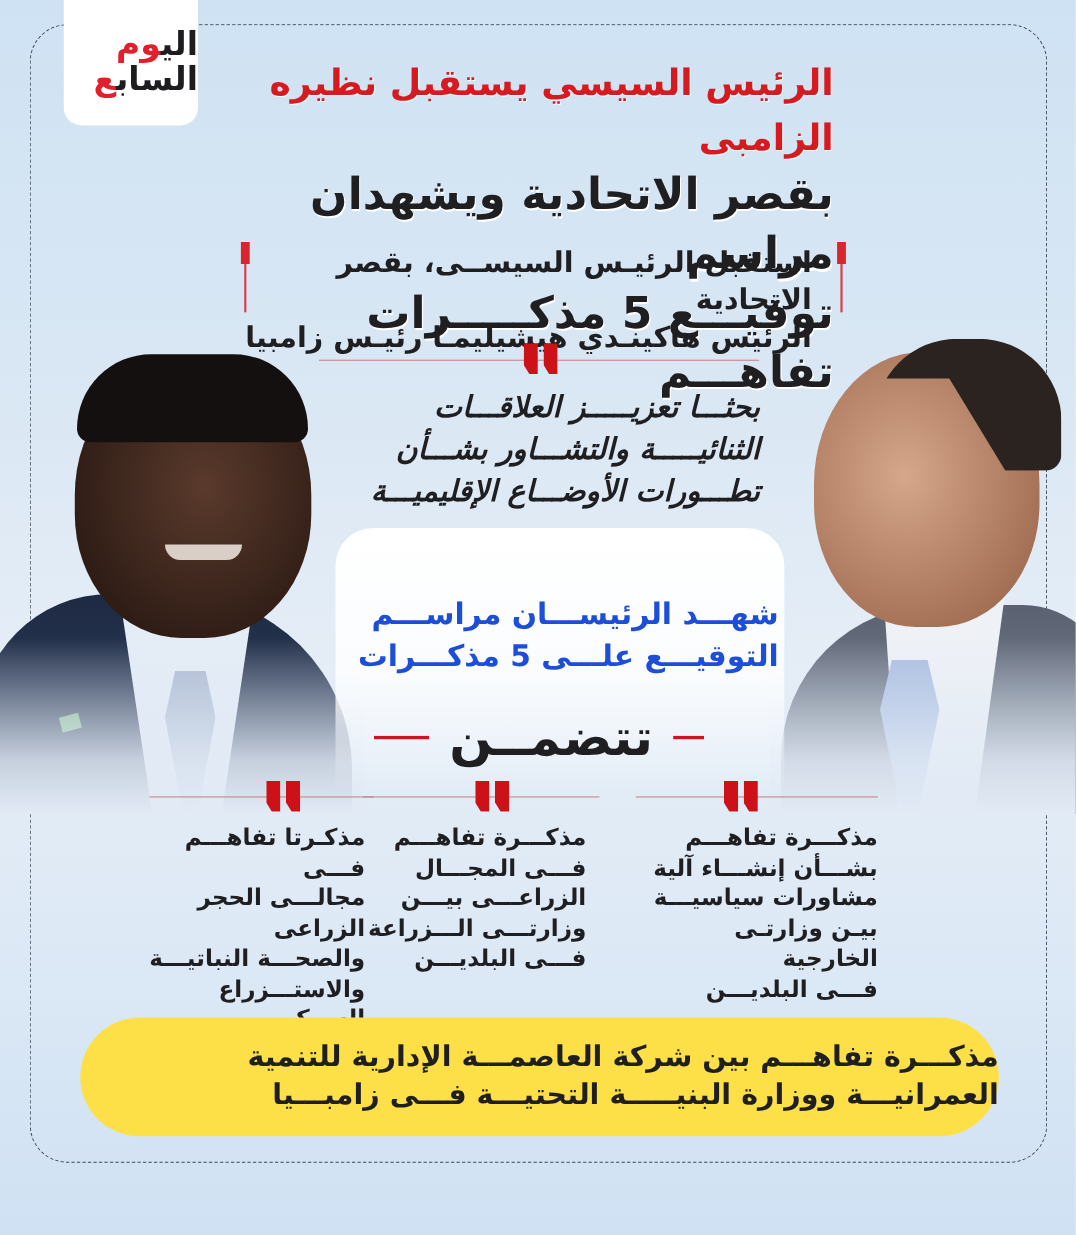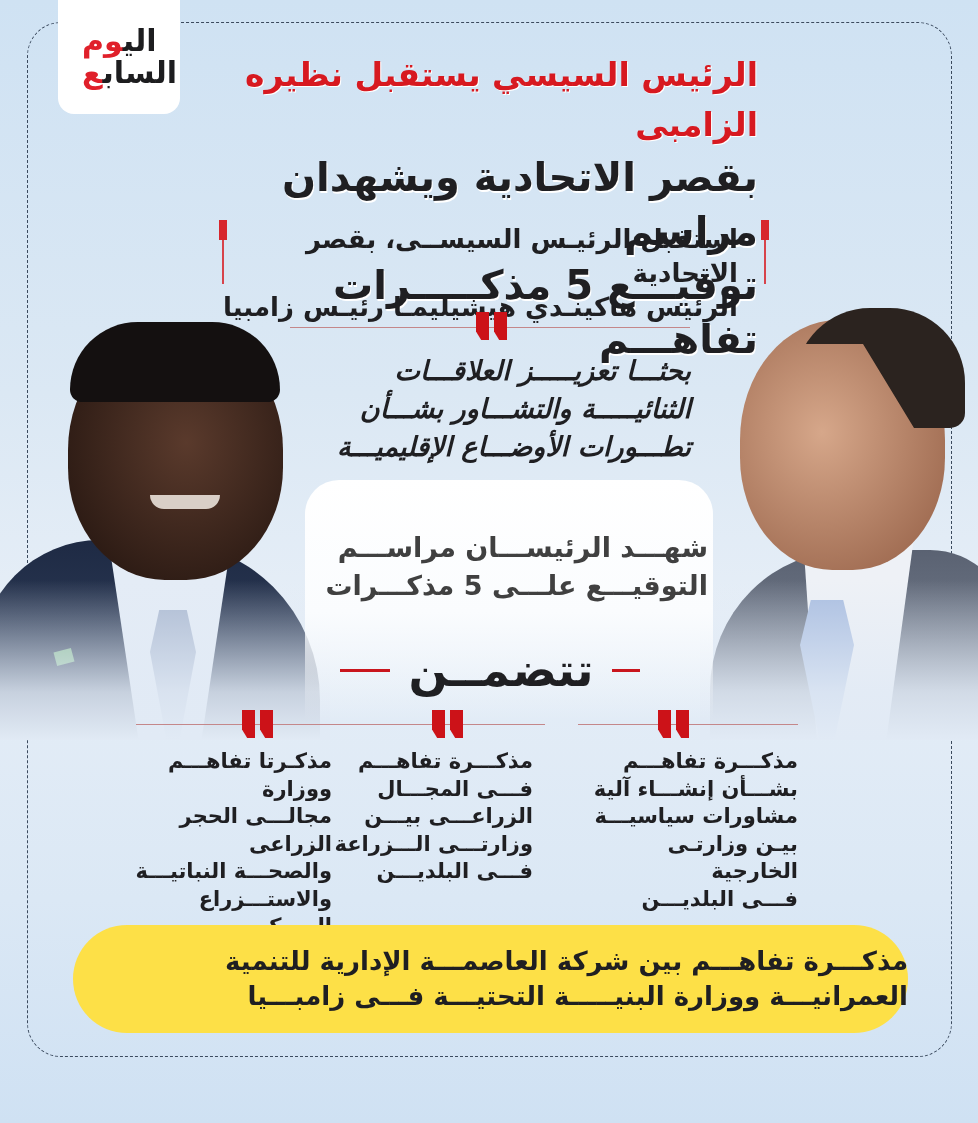--- a/index.html
+++ b/index.html
@@ -11,21 +11,21 @@
     color: #1c1c1f;
     direction: rtl;
   }
   .frame {
     position: absolute; left: 27px; top: 22px; width: 925px; height: 1035px;
     border: 1.2px dashed #3b4a5e; border-radius: 34px;
   }
   .logo {
     position: absolute; left: 58px; top: 0; width: 122px; height: 114px;
     background: #ffffff; border-radius: 0 0 16px 16px;
-    display: flex; flex-direction: column; align-items: flex-end; justify-content: center;
+    display: flex; flex-direction: column; align-items: flex-start; justify-content: center;
     direction: rtl;
     padding-left: 24px;
   }
   .logo .l1, .logo .l2 {
     font-family: "DejaVu Sans", sans-serif; font-weight: 900; font-size: 30px; line-height: 32px;
     letter-spacing: -1px;
   }
   .logo .dark { color: #1d1d1f; }
   .logo .red { color: #e0202a; }
 
@@ -70,22 +70,22 @@
     position: absolute; left: 0; right: 0; bottom: 0; height: 160px;
     background: linear-gradient(180deg, rgba(225,234,245,0) 0%, rgba(225,234,245,.85) 70%, rgba(225,234,245,1) 100%);
   }
 
   .card {
     position: absolute; left: 305px; top: 480px; width: 408px; height: 240px;
     border-radius: 34px 34px 0 0;
     background: linear-gradient(180deg, #ffffff 0%, #fafcfe 55%, rgba(240,245,251,0) 100%);
   }
   .card-text {
-    position: absolute; right: 270px; top: 529px; width: 430px; text-align: right;
-    font-weight: 900; font-size: 27px; line-height: 38px; color: #404040;
+    position: absolute; right: 270px; top: 540px; width: 430px; text-align: right;
+    font-weight: 900; font-size: 27px; line-height: 38px; color: #1d4ed8;
   }
   .includes {
     position: absolute; left: 340px; top: 640px; width: 300px; height: 60px;
     display: flex; align-items: center; justify-content: space-between; gap: 16px;
   }
   .includes .dash { width: 50px; height: 3px; background: #c9151d; }
   .includes .dash.short { width: 28px; }
   .includes .word { font-weight: 900; font-size: 46px; color: #1f1f22; direction: rtl; }
 
   .memo-col { position: absolute; top: 708px; width: 220px; }
@@ -220,21 +220,21 @@
 
 <div class="memo-col" style="left:120px; width:220px;">
   <div class="qrow">
     <div class="hline" style="left:16px; right:0; top:16px;"></div>
     <div class="qmark" style="left:122px; top:2px;">
         <span></span>
         <span></span>
       </div>
   </div>
   <div class="txt" style="padding-right:8px;">
-    <div>مذكـرتا تفاهـــم ووزارة</div>
+    <div>مذكـرتا تفاهـــم فـــى</div>
     <div>مجالـــى الحجر الزراعى</div>
     <div>والصحـــة النباتيـــة</div>
     <div>والاستـــزراع السمكى</div>
     <div>ومصائـــد الأسمـــاك</div>
   </div>
 </div>
 
 <div class="bottom-card">
   <div class="txt">مذكـــرة تفاهـــم بين شركة العاصمـــة الإدارية للتنمية</div>
   <div class="txt">العمرانيـــة ووزارة البنيـــــة التحتيـــة فـــى زامبـــيا</div>

